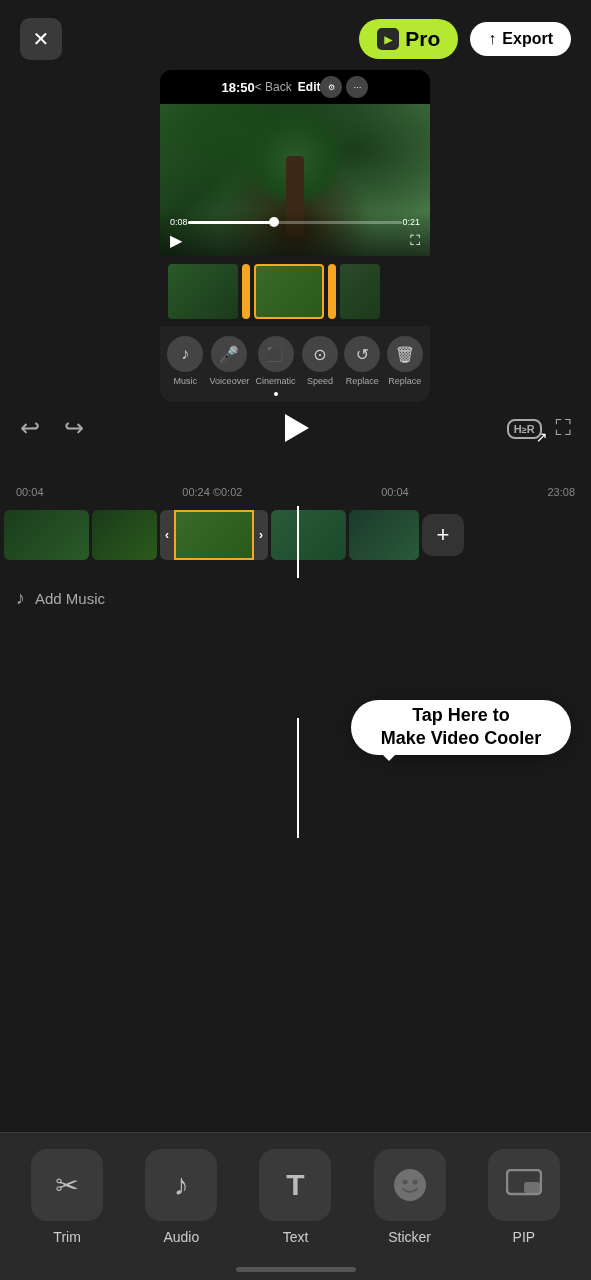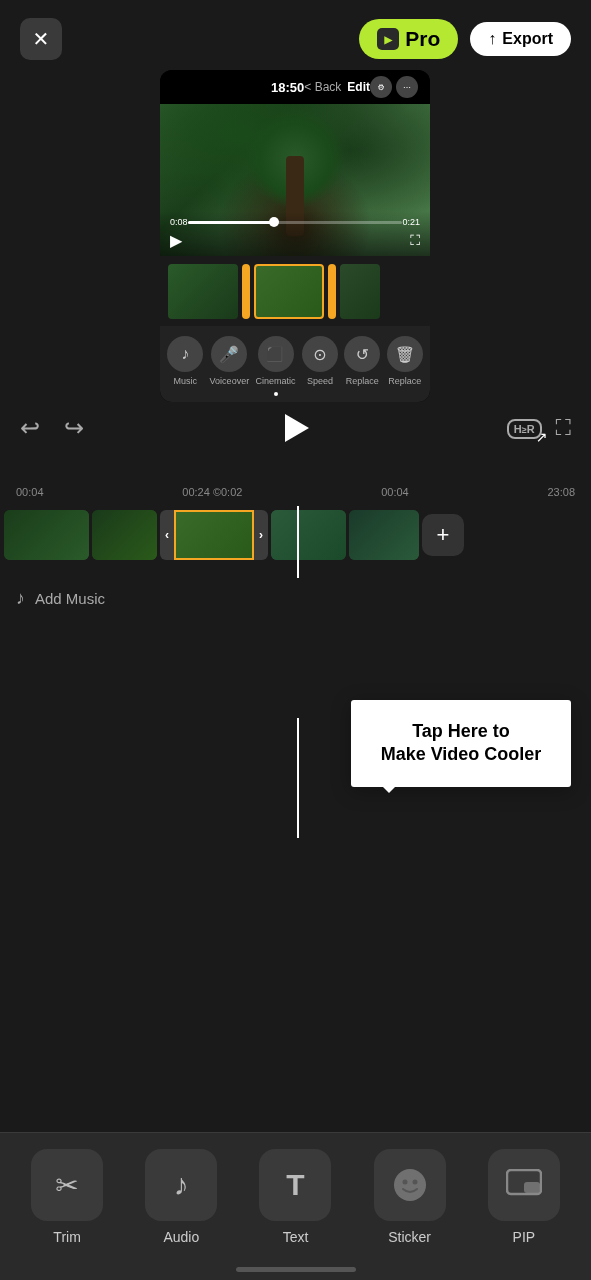--- a/index.html
+++ b/index.html
@@ -90,21 +90,21 @@
       width: 270px;
       background: #000;
       border-radius: 12px;
       overflow: hidden;
     }
 
     
     .phone-header {
       display: flex;
       align-items: center;
-      justify-content: flex-end;
+      justify-content: center;
       padding: 6px 12px;
       background: #000;
     }
 
     .phone-time {
       color: #fff;
       font-size: 13px;
       font-weight: 600;
     }
 
@@ -467,22 +467,22 @@
       color: #aaa;
       font-size: 15px;
     }
 
     
     .tooltip-bubble {
       position: absolute;
       top: 700px;
       right: 20px;
       background: #fff;
-      border-radius: 3px;
-      padding: 20px 24px;
+      border-radius: 28px;
+      padding: 4px 24px;
       width: 220px;
       box-shadow: 0 4px 20px rgba(0,0,0,0.3);
       z-index: 100;
     }
 
     .tooltip-bubble::before {
       content: '';
       position: absolute;
       bottom: -14px;
       left: 30px;

